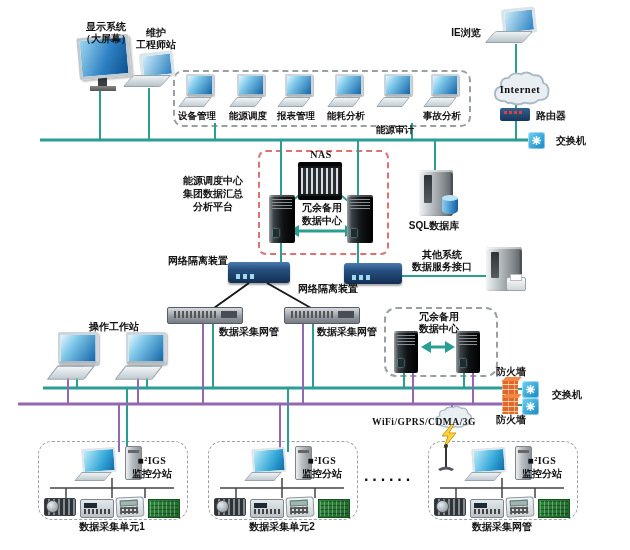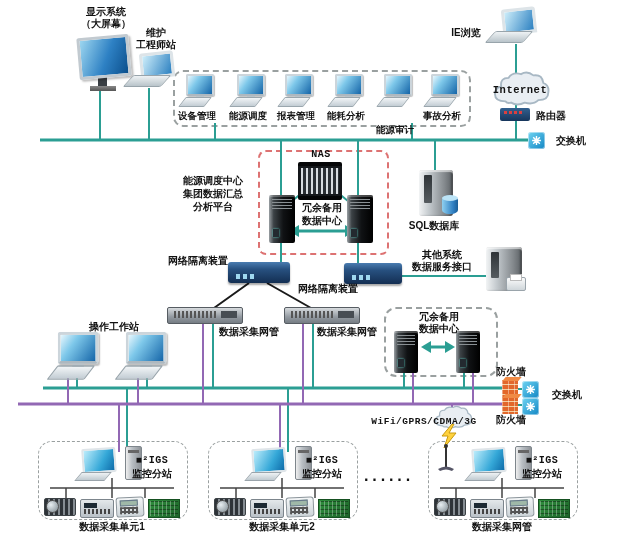--- a/index.html
+++ b/index.html
@@ -1,21 +1,21 @@
 <!DOCTYPE html>
 <html><head>
 <meta charset="utf-8">
 <style>
   html,body{margin:0;padding:0;background:#fff;}
   #stage{position:relative;width:630px;height:550px;background:#fff;overflow:hidden;
          font-family:"Liberation Sans",sans-serif;}
   .lbl{position:absolute;font-weight:bold;font-size:10px;line-height:12px;color:#111;
        text-align:center;white-space:nowrap;z-index:5;}
   .lbl.sm{font-size:9.5px;line-height:11px;}
-  .lat{font-family:Liberation Mono, monospace;letter-spacing:.5px;}
+  .lat{font-family:Liberation Serif, serif;letter-spacing:.5px;}
   svg.layer{position:absolute;left:0;top:0;z-index:2;}
   .box{position:absolute;border:2px dashed #9aa0a0;border-radius:12px;z-index:1;background:transparent;}
   .box.red{border-color:#dd7272;border-radius:8px;}
   .box.unit{background:#fff;border-width:1.5px;border-radius:14px;}
   .ic{position:absolute;z-index:3;}
   
   .pc{width:30px;height:32px;}
   .pc .m{width:24px;height:18px;border:2px solid #ccd5db;border-bottom-color:#aeb8bf;border-radius:2px;
          background:linear-gradient(125deg,#e8f7fd 0%,#7ec8ea 35%,#1565a8 100%);margin-left:4px;
          box-shadow:1px 1px 1px rgba(0,0,0,.25);}
@@ -161,21 +161,21 @@
       <polygon points="455,347 445,341 445,353" stroke="none"></polygon>
     </g>
 
     <g stroke="#444" stroke-width="1.5">
       <path d="M112 478V488 M50 488H174 M66 488V498 M112 488V498 M145 488V498"></path>
       <path d="M282 478V488 M220 488H344 M236 488V498 M282 488V498 M315 488V498"></path>
       <path d="M502 478V488 M440 488H564 M456 488V498 M502 488V498 M535 488V498"></path>
     </g>
   </svg>
 
-  <div class="lbl" style="left:60px;top:6px;width:92px;">
+  <div class="lbl" style="left:60px;top:21px;width:92px;">
     <div>显示系统</div>
       <div>（大屏幕）</div>
   </div>
   <div class="ic bigmon" style="left:78px;top:36px;">
     <div class="scr"></div>
       <div class="neck"></div>
       <div class="base"></div>
   </div>
   <div class="lbl" style="left:128px;top:27px;width:56px;">
     <div>维护</div>

